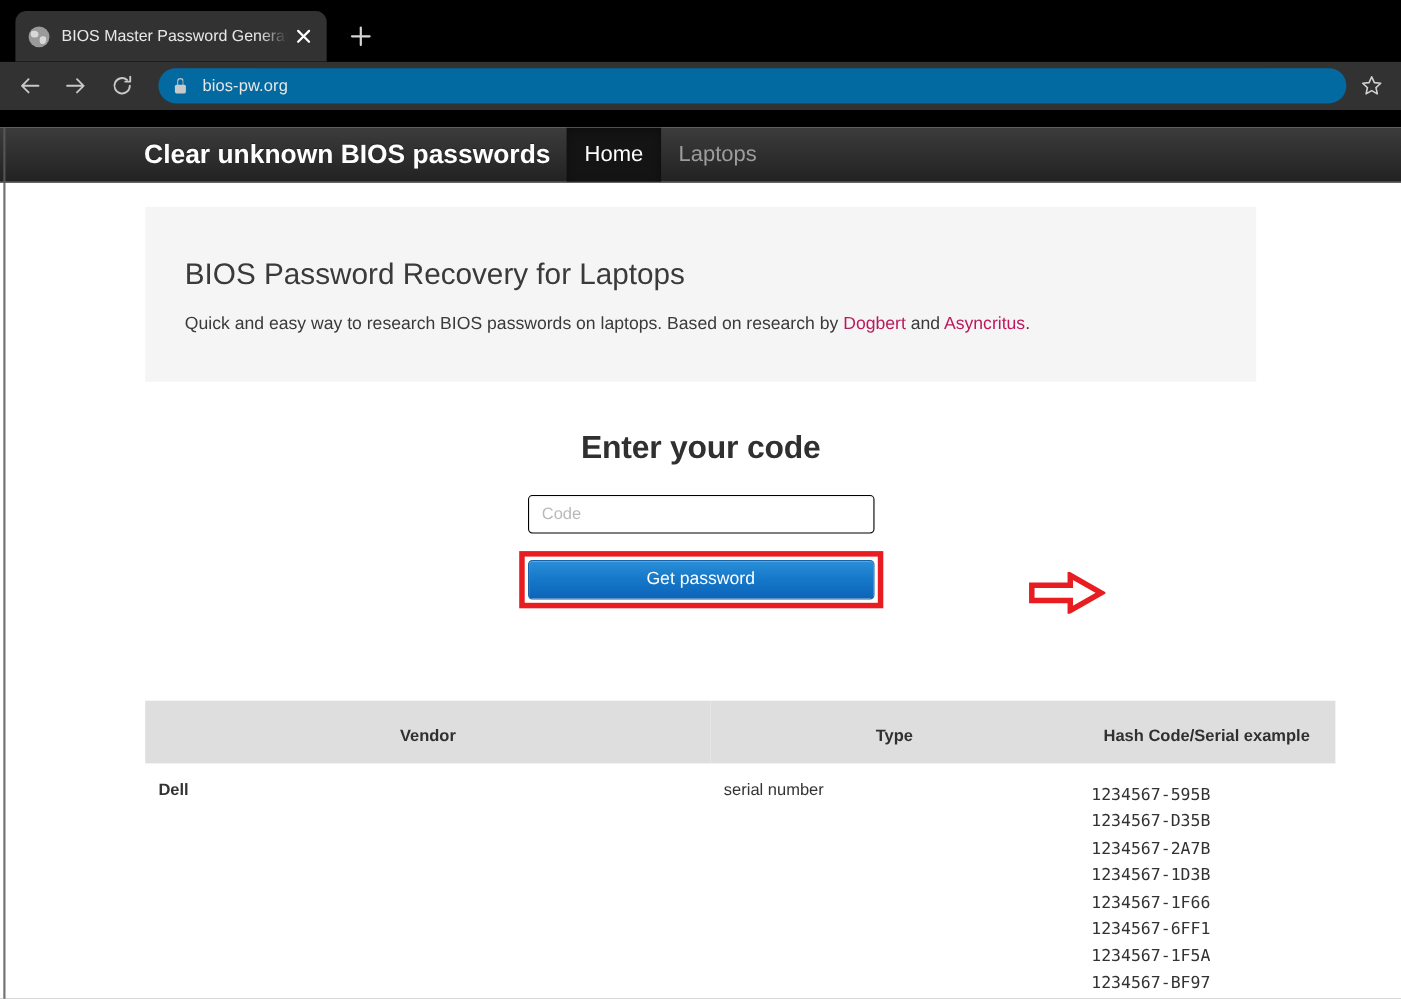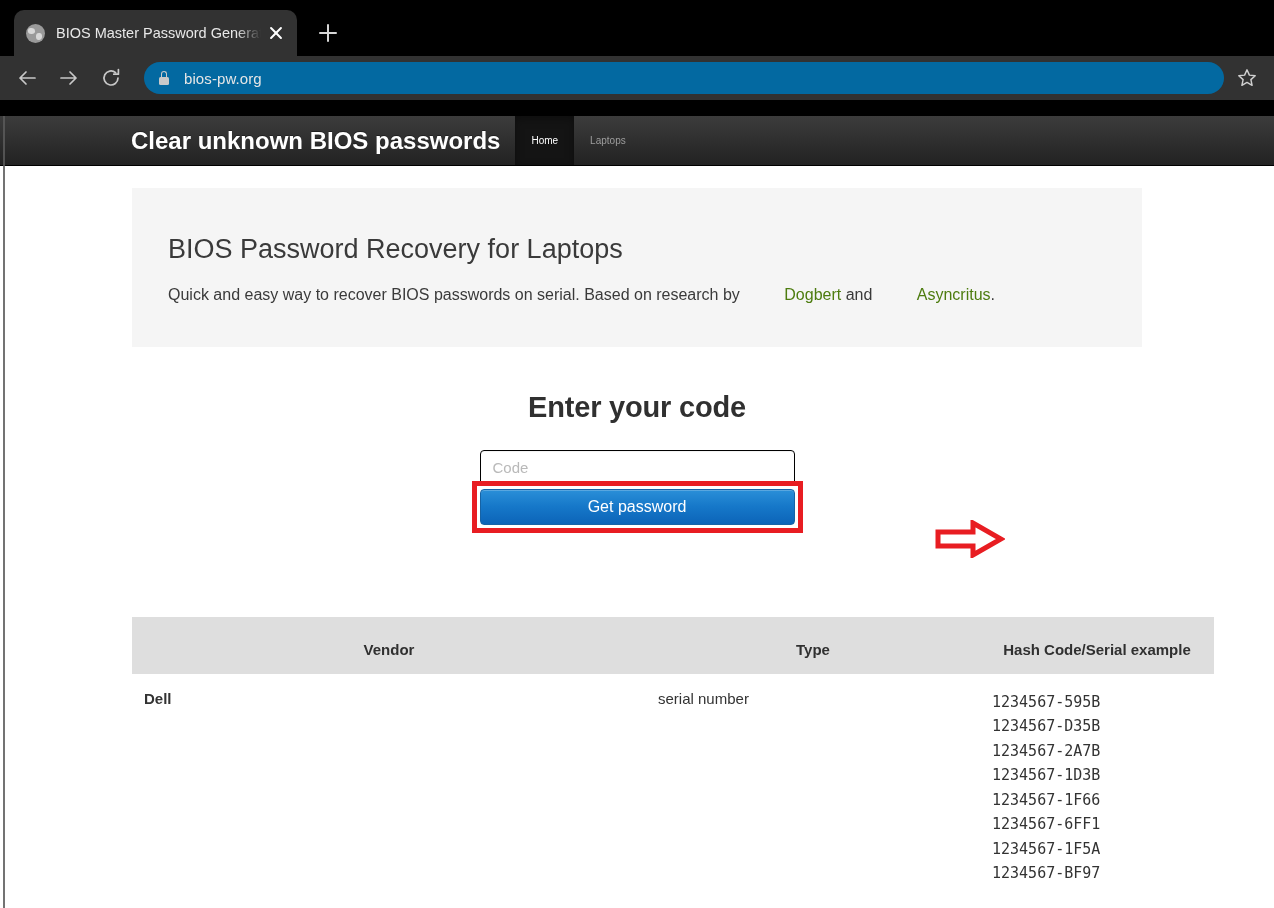--- a/index.html
+++ b/index.html
@@ -230,21 +230,21 @@
     margin-left: 131px;
     white-space: nowrap;
     text-shadow: 0 -1px 0 rgba(0,0,0,0.35);
   }
 
   .nav-item {
     display: flex;
     align-items: center;
     padding: 0 16px;
     color: #9d9d9d;
-    font-size: 10px;
+    font-size: 20px;
     box-sizing: border-box;
   }
   .nav-item.active {
     background: #141414;
     color: #ffffff;
     box-shadow: inset 0 3px 9px rgba(0,0,0,0.35);
   }
 
   
   .container {
@@ -270,23 +270,22 @@
   }
 
   .jumbo-lead {
     font-size: 16px;
     color: #3a3a3a;
     margin: 0;
     line-height: 1.5;
   }
 
   .jumbo-lead a {
-    color: #4d7c0f;
+    color: #be185d;
     text-decoration: none;
-    margin-left: 40px;
   }
 
   
   .form-section {
     text-align: center;
     margin-top: 44px;
     position: relative;
   }
 
   .form-heading {
@@ -315,21 +314,21 @@
     box-sizing: border-box;
     outline: none;
     font-family: "Liberation Sans", sans-serif;
     background: #fff;
   }
   .code-input::placeholder { color: #b9b9b9; }
 
   .submit-wrap {
     position: relative;
     width: 264px;
-    margin-top: 4px;
+    margin-top: 24px;
   }
 
   .get-password-btn {
     width: 315px;
     height: 36px;
     border: 1px solid #1763a5;
     border-radius: 4px;
     background: linear-gradient(to bottom, #2a8fd8 0%, #1678c9 48%, #0c64b8 100%);
     color: #ffffff;
     font-size: 16px;
@@ -453,21 +452,21 @@
     <div class="site-navbar">
       <div class="brand">Clear unknown BIOS passwords</div>
       <div class="nav-item active">Home</div>
       <div class="nav-item">Laptops</div>
     </div>
 
     <div class="container">
 
       <div class="jumbotron">
         <h1 class="jumbo-title">BIOS Password Recovery for Laptops</h1>
-        <p class="jumbo-lead"><span>Quick and easy way to recover BIOS passwords on serial. Based on research by </span><a href="#">Dogbert</a><span> and </span><a href="#">Asyncritus</a><span>.</span></p>
+        <p class="jumbo-lead"><span>Quick and easy way to research BIOS passwords on laptops. Based on research by </span><a href="#">Dogbert</a><span> and </span><a href="#">Asyncritus</a><span>.</span></p>
       </div>
 
       <div class="form-section">
         <h2 class="form-heading">Enter your code</h2>
 
         <div class="form-wrap">
           <input class="code-input" type="text" placeholder="Code" style="">
 
           <div class="submit-wrap">
             <button class="get-password-btn">Get password</button>

